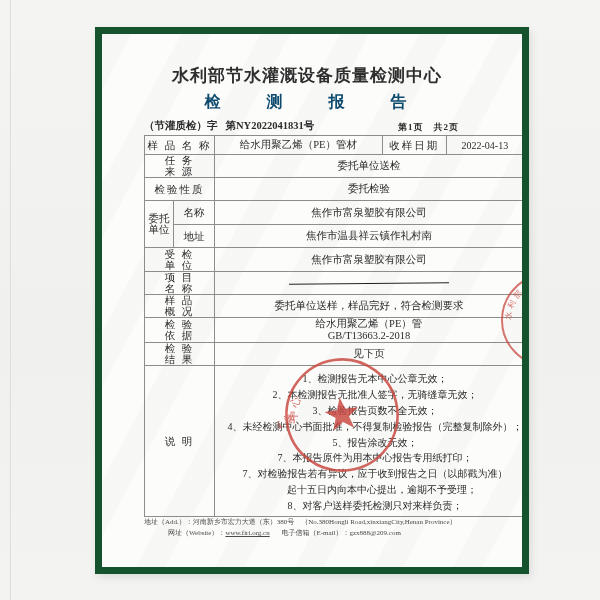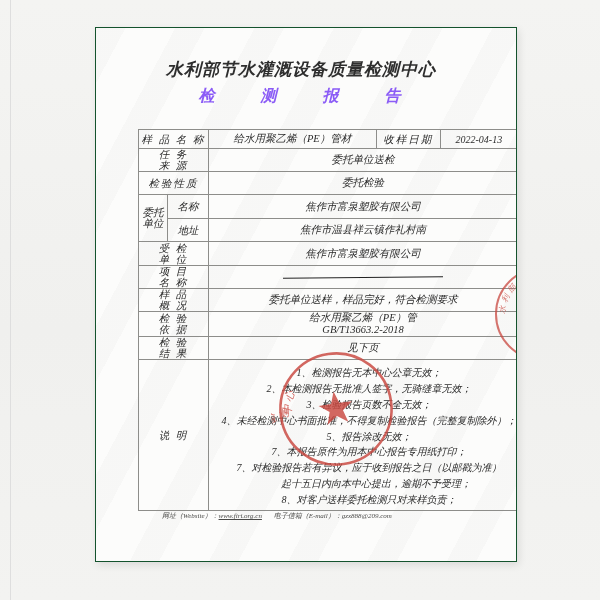--- a/index.html
+++ b/index.html
@@ -12,38 +12,37 @@
   .backdrop{
     position:absolute;left:0;top:0;width:600px;height:600px;
     background:linear-gradient(180deg,#f4f4f2 0%,#f0f0ee 55%,#f3f3f1 100%);
   }
   .scan-line{
     position:absolute;left:10px;top:0;width:1px;height:600px;
     background:#dedede;
   }
   .paper{
     position:absolute;left:95px;top:27px;width:420px;height:533px;
-    background:#fcfcfb;border:1px solid #14532d;
+    background:#fcfcfb;border:7px solid #14532d;
     box-shadow:2px 3px 8px rgba(0,0,0,.10);
     overflow:hidden;
-    font-style:italic;
   }
   .paper::before{
     content:"";position:absolute;inset:0;pointer-events:none;
     background:repeating-linear-gradient(118deg,rgba(160,160,158,0.05) 0 26px,rgba(255,255,255,0) 26px 70px);
   }
   .title{
     position:absolute;top:30px;left:40px;width:330px;
     text-align:center;font-size:17px;font-weight:bold;letter-spacing:1px;
     color:#2e2e2e;white-space:nowrap;
   }
   .subtitle{
     position:absolute;top:58px;left:40px;width:330px;
     text-align:center;font-size:16px;font-weight:bold;letter-spacing:21px;
-    padding-left:18px;box-sizing:border-box;color:#8b5cf6;white-space:nowrap;
+    padding-left:18px;box-sizing:border-box;color:#0c4a6e;white-space:nowrap;
   }
   .docline{
     position:absolute;top:85px;left:42px;width:315px;
     font-size:10.5px;font-weight:bold;white-space:nowrap;
   }
   .docline .series{margin-right:8px;}
   .pageinfo{
     position:absolute;right:0;top:2px;font-size:9px;font-weight:bold;letter-spacing:1px;
   }
   table.report{
@@ -92,20 +91,24 @@
 <body>
 
 <div class="backdrop"></div>
 <div class="scan-line"></div>
 
 <div class="paper">
 
   <div class="title">水利部节水灌溉设备质量检测中心</div>
   <div class="subtitle">检 测 报 告</div>
 
+  <div class="docline">
+    <span class="series">（节灌质检）字</span><span>第NY2022041831号</span>
+    <span class="pageinfo">第1页　共2页</span>
+  </div>
 
   <table class="report">
     <colgroup>
         <col style="width:24px">
         <col style="width:34px">
         <col style="width:139px">
         <col style="width:53px">
         <col style="width:64px">
       </colgroup>
     <tbody>
@@ -175,20 +178,21 @@
           <div class="note-line">7、对检验报告若有异议，应于收到报告之日（以邮戳为准）</div>
           <div class="note-line indent">起十五日内向本中心提出，逾期不予受理；</div>
           <div class="note-line">8、对客户送样委托检测只对来样负责；</div>
         </div>
       </td>
     </tr>
   </tbody>
     </table>
 
   <div class="footer">
+    <div>地址（Add.）：河南新乡市宏力大道（东）380号　（No.380Hongli Road,xinxiangCity,Henan Province）</div>
     <div class="l3">
       <span>网址（Website）：</span><span class="u">www.firi.org.cn</span>
       <span style="margin-left:10px">电子信箱（E-mail）：</span><span>gzx888@209.com</span>
     </div>
   </div>
 
   <svg class="stamp-big" viewBox="0 0 110 110" xmlns="http://www.w3.org/2000/svg">
     <defs>
       <path id="sealArc" d="M55,93 A38,38 0 1 1 17,55 A38,38 0 1 1 93,55 A38,38 0 0 1 55,93"></path>
     </defs>

